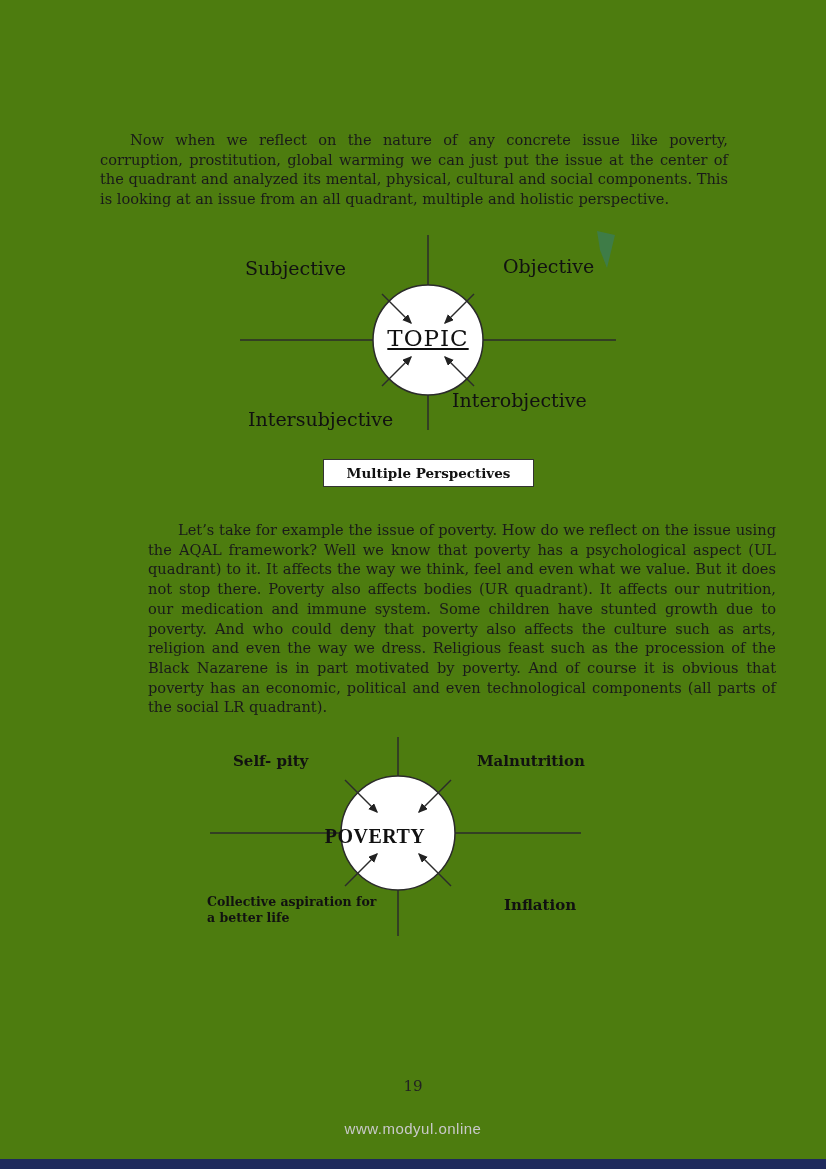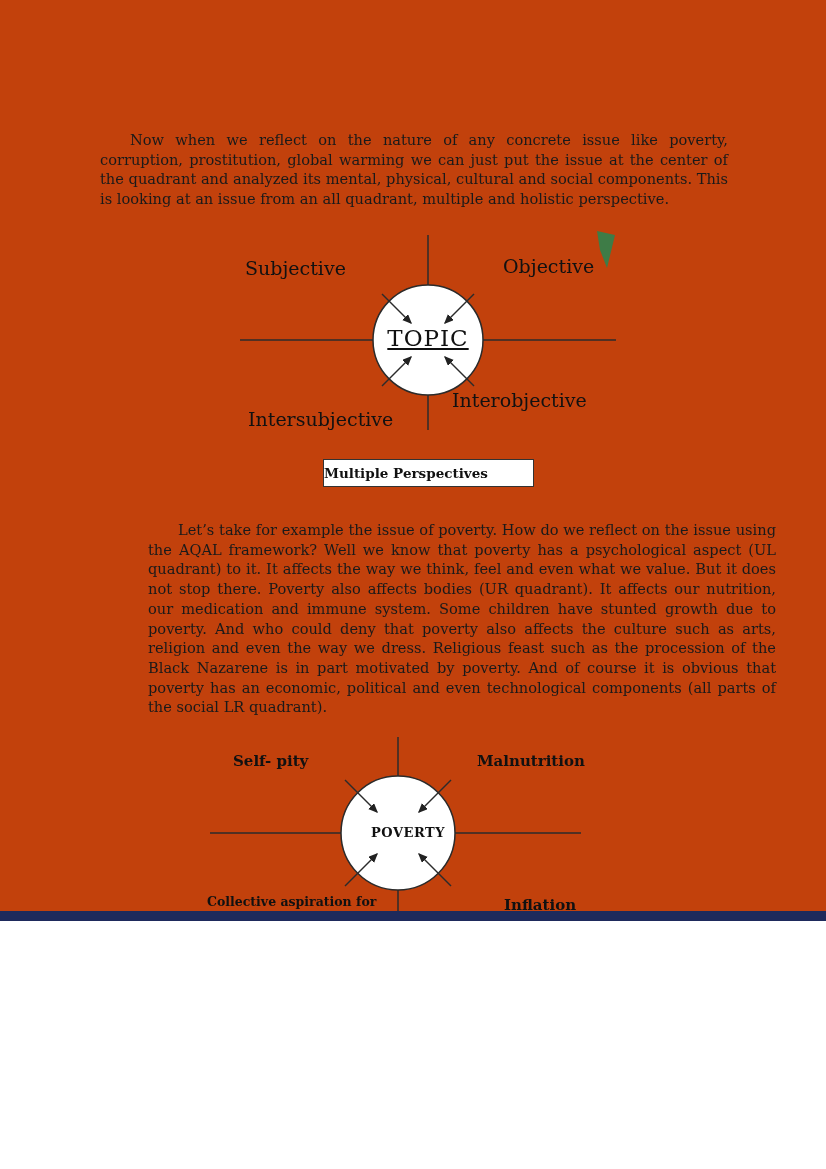--- a/index.html
+++ b/index.html
@@ -1,21 +1,21 @@
 <!DOCTYPE html>
 <html style="--accent_green: #3e7c47; --footer_bar: #1e2a5c; --watermark: #c9c9c9; --ink: #1a1a1a;"><head>
 <meta charset="utf-8">
 <style>
   * { margin:0; padding:0; box-sizing:border-box; }
   html, body { background:#ffffff; }
   .page {
     position:relative;
-    width:826px; height:921px;
+    width:826px; height:1169px;
     margin:0 auto;
-    background:#c2410c;
+    background:#4d7c0f;
     font-family:"DejaVu Serif", serif;
     color:var(--ink, #1a1a1a);
     overflow:hidden;
   }
   .para {
     position:absolute;
     left:100px; width:628px;
     text-align:justify;
     font-size:14.6px;
     line-height:19.7px;
@@ -31,35 +31,35 @@
   .diagram svg { position:absolute; left:0; top:0; }
   .diagram line, .diagram circle { stroke:#2b2b2b; }
   .dlabel { position:absolute; white-space:nowrap; color:#111; }
   .d1label { font-size:19px; }
   .topic-label {
     left:428px; top:97px; transform:translateX(-50%);
     font-size:23px; letter-spacing:1px;text-decoration:underline;
   }
   .d2label { font-size:15px; font-weight:bold; }
   .poverty-label {
-    left:408px; top:97px; transform:translateX(-50%);
-    font-size:13px; font-weight:bold; letter-spacing:0.5px;
+    left:375px; top:97px; transform:translateX(-50%);
+    font-size:20px; font-weight:bold; letter-spacing:0.5px;font-family:Liberation Serif, serif;
   }
   .d2small {
     position:absolute; left:207px; top:166px; width:180px;
     text-align:left; font-size:12.5px; font-weight:bold;
     line-height:16px; color:#111;
   }
   .green-mark { fill:var(--accent_green, #3e7c47); }
 
   .caption-box {
     position:absolute; left:323px; top:459px;
     width:211px; height:28px;
     border:1.4px solid #333;
-    display:flex; align-items:center; justify-content:flex-start;
+    display:flex; align-items:center; justify-content:center;
     background:#fff;
   }
   .caption-box span { font-weight:bold; font-size:13.5px; color:#111; }
 
   .page-number {
     position:absolute; top:1077px; left:0; width:100%;
     text-align:center; font-size:15px; color:#222;
   }
   .watermark {
     position:absolute; top:1120px; left:0; width:100%;

